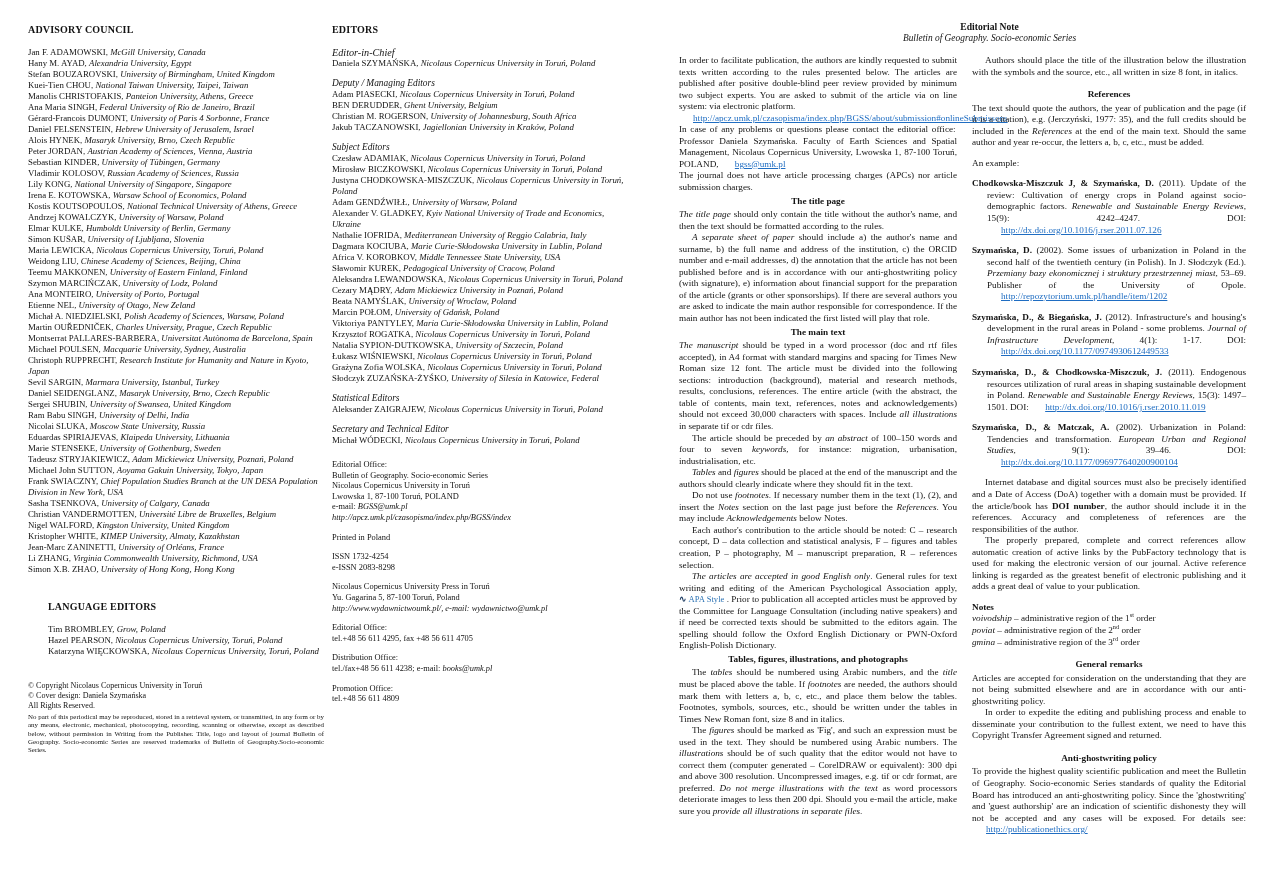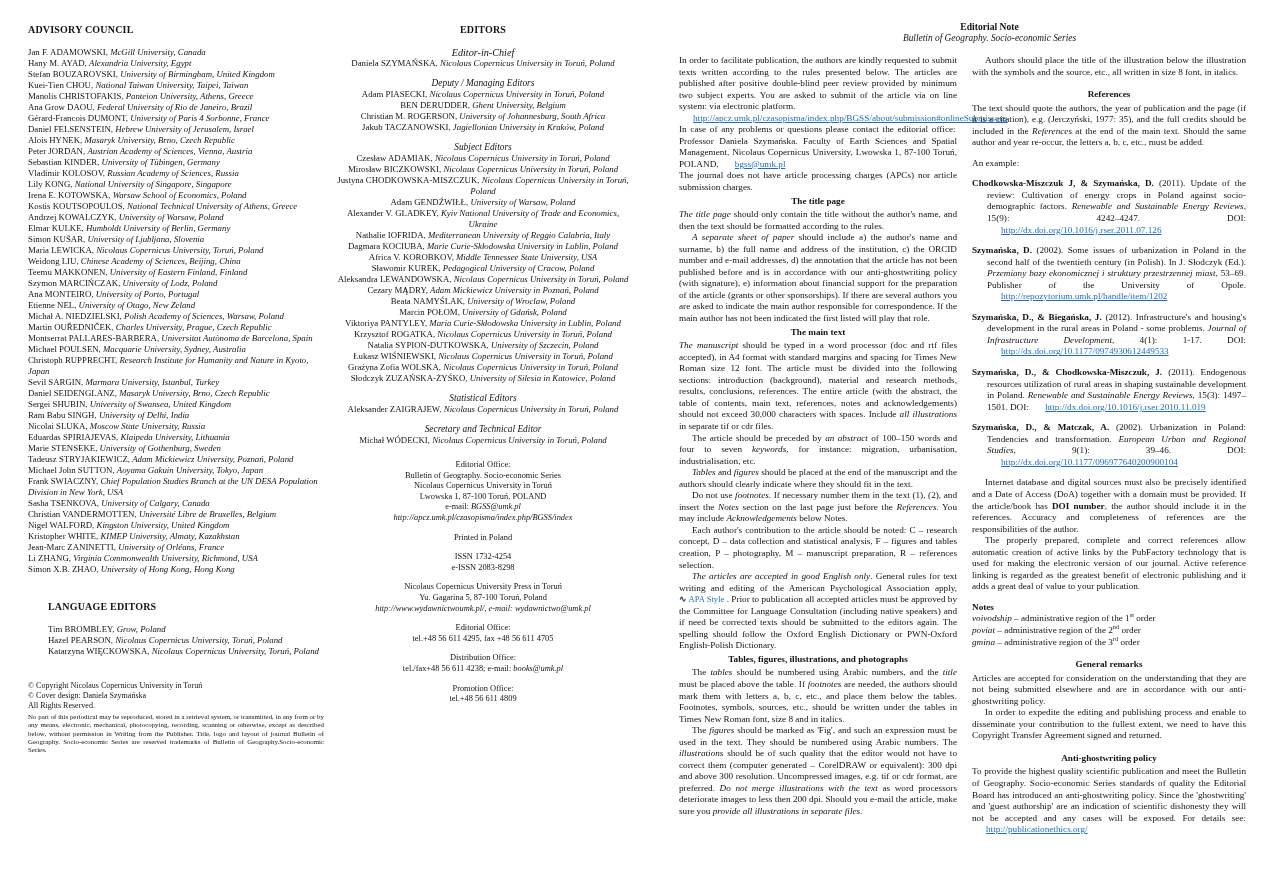--- a/index.html
+++ b/index.html
@@ -3,21 +3,21 @@
 <meta charset="utf-8">
 <style>
   html,body { margin:0; padding:0; background:#ffffff; }
   body {
     width:1271px; height:869px; position:relative; overflow:hidden;
     font-family:"Liberation Serif","DejaVu Serif",serif;
     color:#131313; -webkit-font-smoothing:antialiased;
   }
   .col { position:absolute; }
   .col1 { left:28px;  top:24px; width:296px; }
-  .col2 { left:332px; top:24px; width:302px;text-align:center; }
+  .col2 { left:332px; top:24px; width:302px; }
   .rp-header { position:absolute; left:706px; top:21px; width:567px; text-align:center; }
   .rp-title { font-weight:bold; font-size:9.6px; }
   .rp-sub { font-style:italic; font-size:9.4px; margin-top:1px; }
   .col3 { left:679px; top:55px; width:278px; }
   .col4 { left:972px; top:55px; width:274px; }
 
   
   .lp { font-size:8.8px; line-height:11px; }
   .lp-heading { font-weight:bold; font-size:10px; letter-spacing:.2px; margin:0 0 12px 0; }
   .member { margin:0; }
@@ -73,21 +73,21 @@
         <span>Kuei-Tien CHOU,</span>
         <span class="i">National Taiwan University, Taipei, Taiwan</span>
       </div>
 
       <div class="member">
         <span>Manolis CHRISTOFAKIS,</span>
         <span class="i">Panteion University, Athens, Greece</span>
       </div>
 
       <div class="member">
-        <span>Ana Grow DAOU,</span>
+        <span>Ana Maria SINGH,</span>
         <span class="i">Federal University of Rio de Janeiro, Brazil</span>
       </div>
 
       <div class="member">
         <span>Gérard-Francois DUMONT,</span>
         <span class="i">University of Paris 4 Sorbonne, France</span>
       </div>
 
       <div class="member">
         <span>Daniel FELSENSTEIN,</span>
@@ -455,21 +455,21 @@
               <span class="i">Nicolaus Copernicus University in Toruń, Poland</span>
             </div>
 
             <div class="member">
               <span>Grażyna Zofia WOLSKA,</span>
               <span class="i">Nicolaus Copernicus University in Toruń, Poland</span>
             </div>
 
             <div class="member">
               <span>Słodczyk ZUZAŃSKA-ŻYŚKO,</span>
-              <span class="i">University of Silesia in Katowice, Poland</span>
+              <span class="i">University of Silesia in Katowice, Federal</span>
             </div>
 
         </div>
       </div>
 
       <div class="ed-section">
         <div class="role">Statistical Editors</div>
         <div>
 
             <div class="member">

